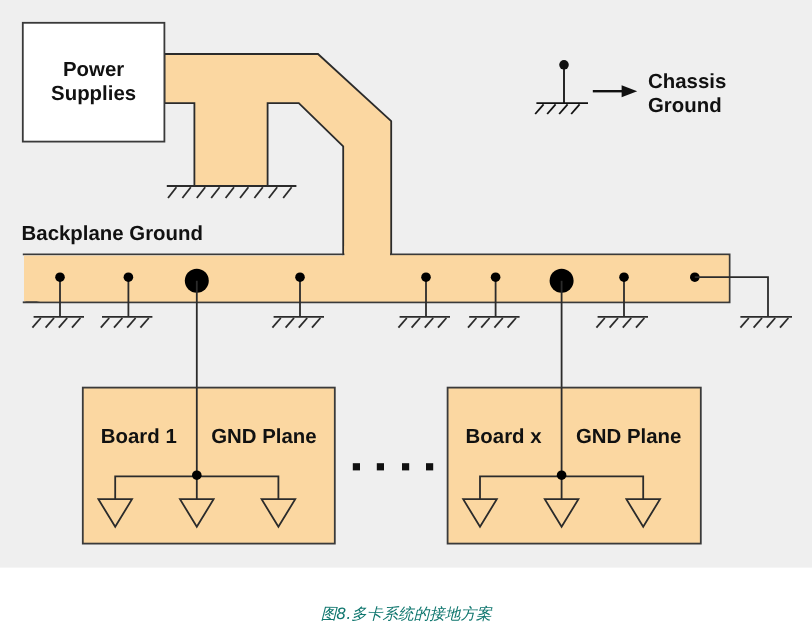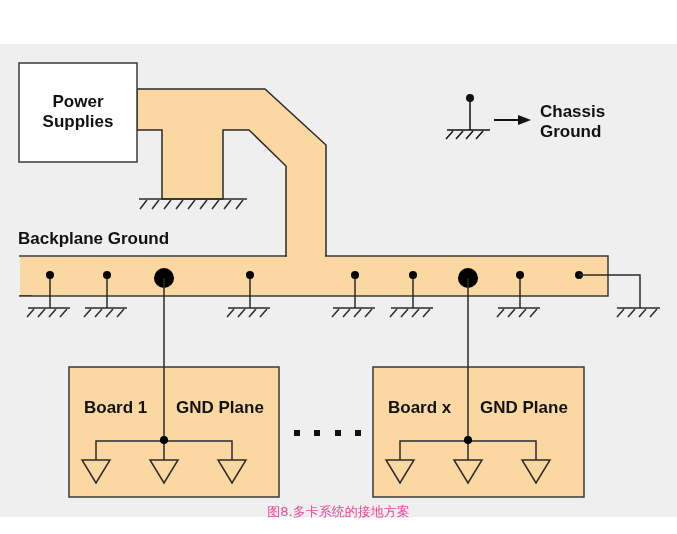--- a/index.html
+++ b/index.html
@@ -1,20 +1,20 @@
 <!DOCTYPE html>
 <html><head>
 <meta charset="utf-8">
 <style>
   html, body { margin: 0; padding: 0; background: #ffffff; }
   body { width: 677px; height: 534px; position: relative; overflow: hidden; font-family: "Liberation Sans", sans-serif; }
-  #canvas { position: absolute; left: 0; top: 0; width: 677px; height: 473px; background: #efefef; margin-top: 44px; }
+  #canvas { position: absolute; left: 0; top: 0; width: 677px; height: 473px; background: #efefef; }
   svg { position: absolute; left: 0; top: 0; }
   .lbl { font-family: "Liberation Sans", sans-serif; font-weight: bold; fill: #111111; }
-  #caption { position: absolute; left: 0; top: 503px; width: 677px; text-align: center; font-family: "DejaVu Sans", sans-serif; font-size: 13px; color: #ec4899; }
+  #caption { position: absolute; left: 0; top: 503px; width: 677px; text-align: center; font-family: "DejaVu Sans", sans-serif; font-size: 13px; color: #0f766e; font-style: italic; }
 </style>
 </head>
 <body>
 
 <div id="canvas">
 <svg width="677" height="473" viewBox="0 0 677 473">
 
   <path d="M137,45 L265,45 L326,101 L326,212 L286,212 L286,122 L249,86 L223,86 L223,155 L162,155 L162,86 L137,86 Z" fill="#fbd7a1" stroke="#2b2b2b" stroke-width="1.5"></path>
 
   <g stroke="#2b2b2b" stroke-width="1.5">

